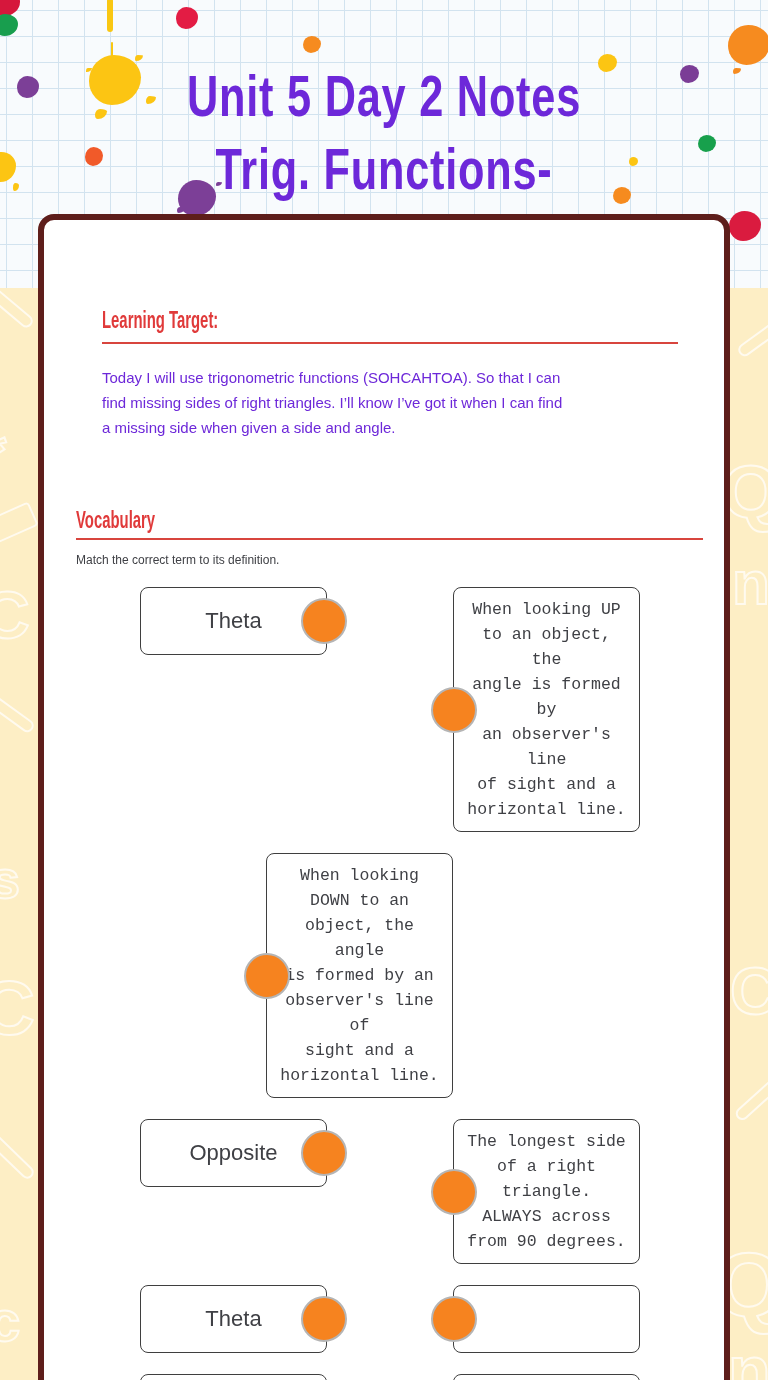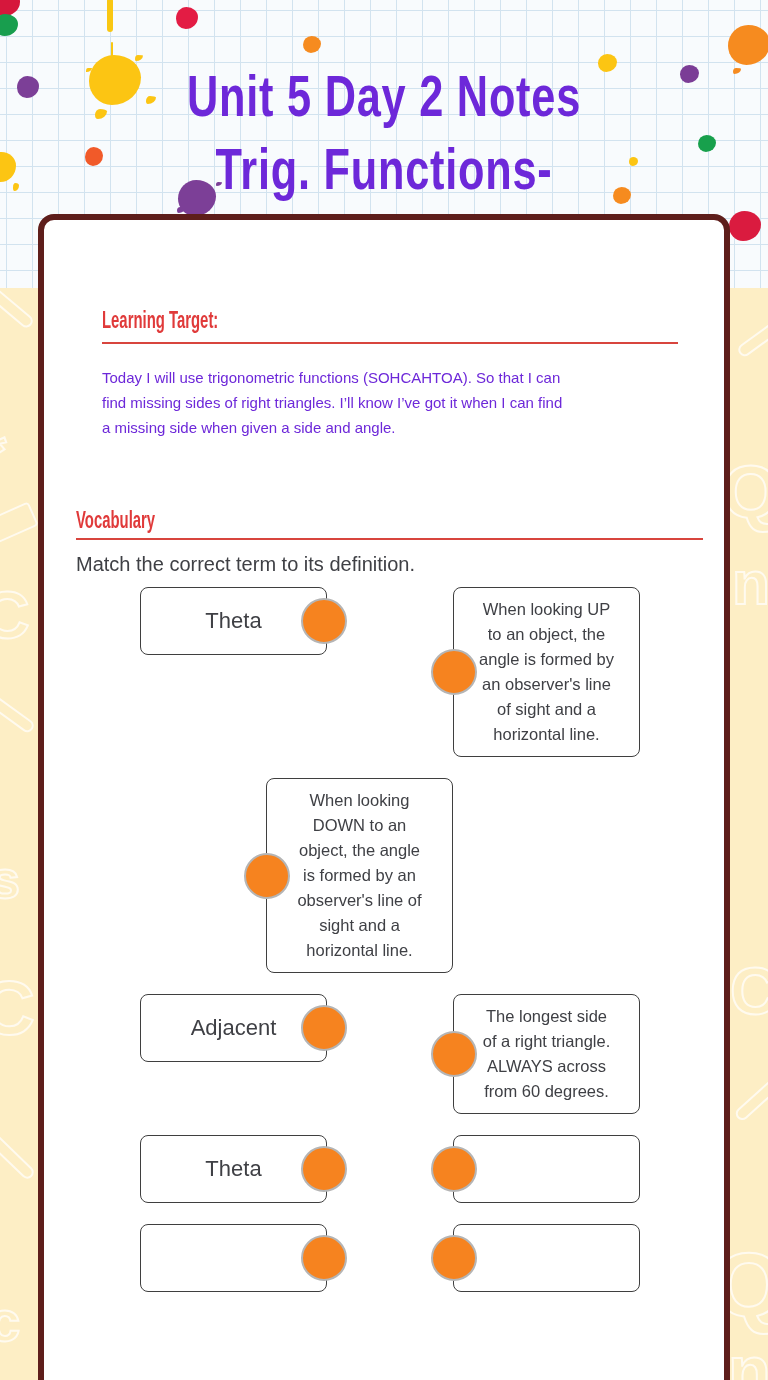--- a/index.html
+++ b/index.html
@@ -56,36 +56,37 @@
   .voc-heading{ left:32px; top:286px; }
   .red-line{ position:absolute; height:0; border-top:2px solid #d8453e; }
   .lt-line{ left:58px; top:122px; width:576px; }
   .voc-line{ left:32px; top:318px; width:627px; }
   .lt-body{
     position:absolute; left:58px; top:139px; width:590px;
     color:#6d28d9; font-size:15px; line-height:25px; white-space:pre-line;margin-top:6px;
   }
   .voc-instruction{
     position:absolute; left:32px; top:333px;
-    color:#3f4045; font-size:20px;
+    color:#3f4045; font-size:12px;
   }
   
   .rows{ position:absolute; left:96px; top:367px; width:520px; }
   .row{ display:flex; align-items:flex-start; margin-bottom:21px; }
   .term-box{
     position:relative; width:187px; height:68px; flex:0 0 187px;
     border:1.5px solid #3f3f3f; border-radius:8px; background:#fff;
     display:flex; align-items:center; justify-content:center;
   }
   .term-label{ color:#3f4045; font-size:22px; text-align:center; }
   .def-box{
     position:relative; width:187px; min-height:68px; margin-left:126px;
     border:1.5px solid #3f3f3f; border-radius:8px; background:#fff;
     display:flex; align-items:center; justify-content:center;
     padding:9px 10px;
+    font-family:Liberation Mono, monospace;
   }
   .def-label{
     color:#3f4045; font-size:16.5px; line-height:25px;
     text-align:center; white-space:pre-line;
   }
   .connector{
     position:absolute; width:46px; height:46px; border-radius:50%;
     background:#f6831f; border:2px solid #b5b5b5; z-index:4;
   }
   .connector.left { right:-21px; top:50%; transform:translateY(-50%); }
@@ -185,28 +186,28 @@
 observer's line of
 sight and a
 horizontal line.</span>
             <span class="connector right"></span>
           </div>
         </div>
 
 
         <div class="row">
           <div class="term-box">
-            <span class="term-label">Adjacent</span>
+            <span class="term-label">Opposite</span>
             <span class="connector left"></span>
           </div>
           <div class="def-box">
             <span class="def-label">The longest side
 of a right triangle.
 ALWAYS across
-from 60 degrees.</span>
+from 90 degrees.</span>
             <span class="connector right"></span>
           </div>
         </div>
 
         <div class="row">
           <div class="term-box">
             <span class="term-label">Theta</span>
             <span class="connector left"></span>
           </div>
           <div class="def-box">

